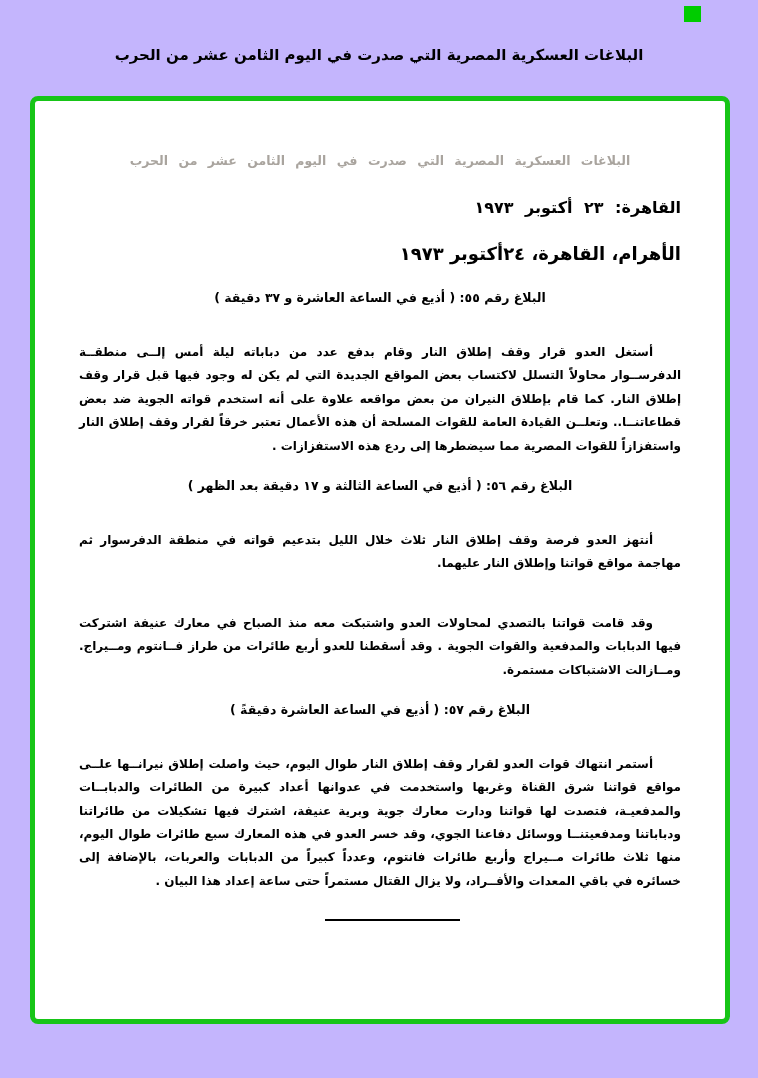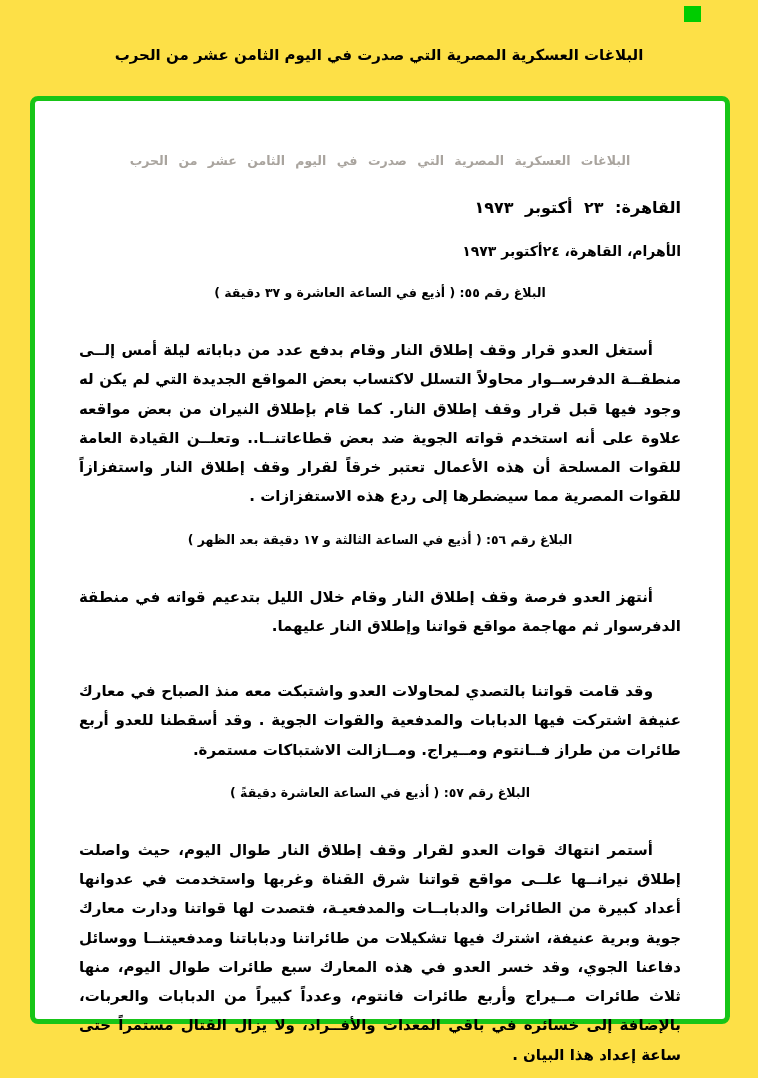--- a/index.html
+++ b/index.html
@@ -4,21 +4,21 @@
 <style>
   * { margin: 0; padding: 0; box-sizing: border-box; }
   html, body {
     background: #ffffff;
     font-family: "DejaVu Sans", sans-serif;
   }
   .page {
     position: relative;
     width: 758px;
     height: 1078px;
-    background: #fde047;
+    background: #c4b5fd;
     overflow: hidden;
     margin: 0 auto;
   }
   .corner-square {
     position: absolute;
     top: 6px;
     right: 57px;
     width: 17px;
     height: 16px;
     background: #00cc00;
@@ -58,35 +58,35 @@
   .dateline {
     text-align: right;
     font-size: 16px;
     font-weight: bold;
     letter-spacing: 2px;
     word-spacing: 6px;
     margin-bottom: 26px;
   }
   .source-line {
     text-align: right;
-    font-size: 14px;
+    font-size: 18px;
     font-weight: bold;
     letter-spacing: 1px;
     margin-bottom: 26px;
   }
   .comm-heading {
     text-align: center;
     font-size: 12.5px;
     font-weight: bold;
     margin-bottom: 16px;
   }
   .para {
     text-align: justify;
     text-align-last: right;
-    font-size: 15px;
+    font-size: 12px;
     font-weight: bold;
     line-height: 1.95;
     text-indent: 28px;
     margin-bottom: 20px;
     margin-top: 36px;
   }
   .end-rule {
     width: 135px;
     height: 2px;
     background: #000;
@@ -109,21 +109,21 @@
       <div class="faded-title">البلاغات العسكرية المصرية التي صدرت في اليوم الثامن عشر من الحرب</div>
 
       <div class="dateline">القاهرة: ٢٣ أكتوبر ١٩٧٣</div>
 
       <div class="source-line">الأهرام، القاهرة، ٢٤أكتوبر ١٩٧٣</div>
 
       <div class="comm-heading">البلاغ رقم ٥٥: ( أذيع في الساعة العاشرة و ٣٧ دقيقة )</div>
       <p class="para">أستغل العدو قرار وقف إطلاق النار وقام بدفع عدد من دباباته ليلة أمس إلــى منطقــة الدفرســوار محاولاً التسلل لاكتساب بعض المواقع الجديدة التي لم يكن له وجود فيها قبل قرار وقف إطلاق النار. كما قام بإطلاق النيران من بعض مواقعه علاوة على أنه استخدم قواته الجوية ضد بعض قطاعاتنــا.. وتعلــن القيادة العامة للقوات المسلحة أن هذه الأعمال تعتبر خرقاً لقرار وقف إطلاق النار واستفزازاً للقوات المصرية مما سيضطرها إلى ردع هذه الاستفزازات .</p>
 
       <div class="comm-heading">البلاغ رقم ٥٦: ( أذيع في الساعة الثالثة و ١٧ دقيقة بعد الظهر )</div>
-      <p class="para">أنتهز العدو فرصة وقف إطلاق النار وقام خلال الليل بتدعيم قواته في منطقة الدفرسوار ثم مهاجمة مواقع قواتنا وإطلاق النار عليهما.</p>
+      <p class="para">أنتهز العدو فرصة وقف إطلاق النار ثلاث خلال الليل بتدعيم قواته في منطقة الدفرسوار ثم مهاجمة مواقع قواتنا وإطلاق النار عليهما.</p>
       <p class="para">وقد قامت قواتنا بالتصدي لمحاولات العدو واشتبكت معه منذ الصباح في معارك عنيفة اشتركت فيها الدبابات والمدفعية والقوات الجوية . وقد أسقطنا للعدو أربع طائرات من طراز فــانتوم ومــيراج. ومــازالت الاشتباكات مستمرة.</p>
 
       <div class="comm-heading">البلاغ رقم ٥٧: ( أذيع في الساعة العاشرة دقيقةً )</div>
       <p class="para">أستمر انتهاك قوات العدو لقرار وقف إطلاق النار طوال اليوم، حيث واصلت إطلاق نيرانــها علــى مواقع قواتنا شرق القناة وغربها واستخدمت في عدوانها أعداد كبيرة من الطائرات والدبابــات والمدفعيـة، فتصدت لها قواتنا ودارت معارك جوية وبرية عنيفة، اشترك فيها تشكيلات من طائراتنا ودباباتنا ومدفعيتنــا ووسائل دفاعنا الجوي، وقد خسر العدو في هذه المعارك سبع طائرات طوال اليوم، منها ثلاث طائرات مــيراج وأربع طائرات فانتوم، وعدداً كبيراً من الدبابات والعربات، بالإضافة إلى خسائره في باقي المعدات والأفــراد، ولا يزال القتال مستمراً حتى ساعة إعداد هذا البيان .</p>
 
       <div class="end-rule"></div>
 
     </div>
   </div>
 

